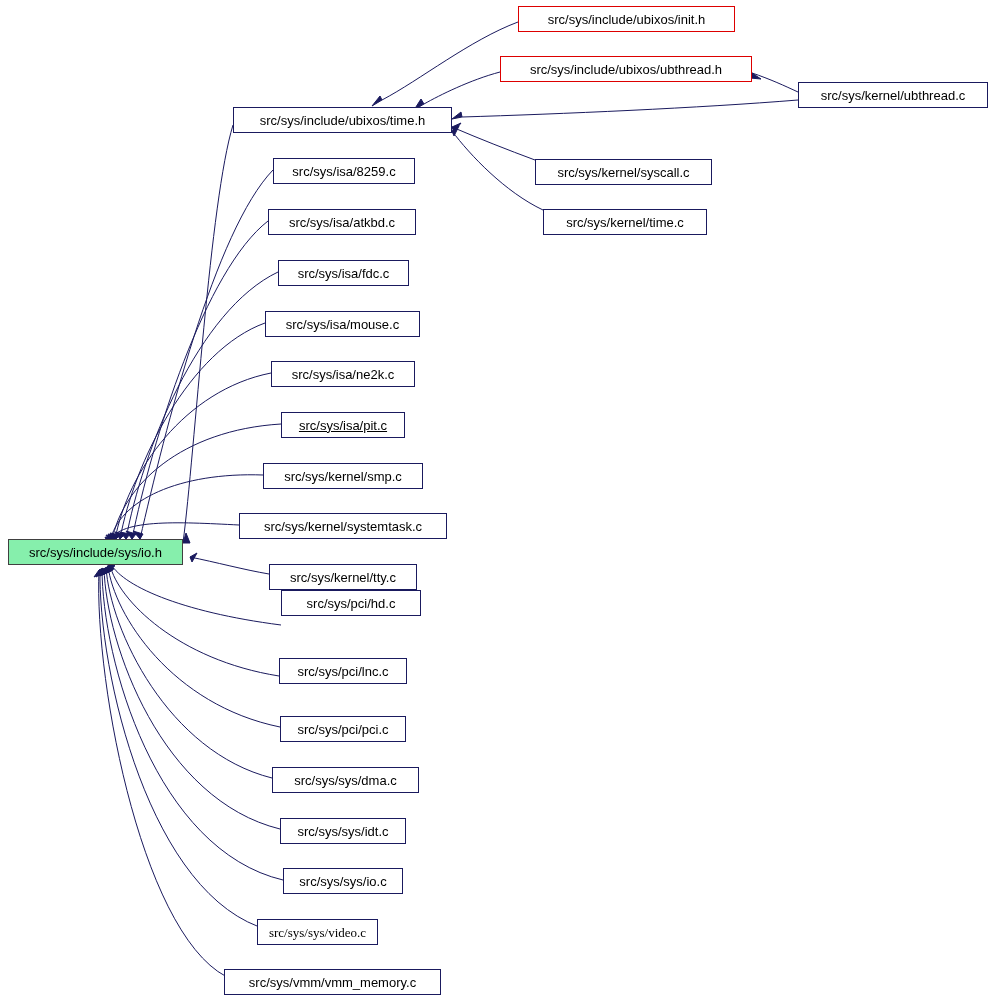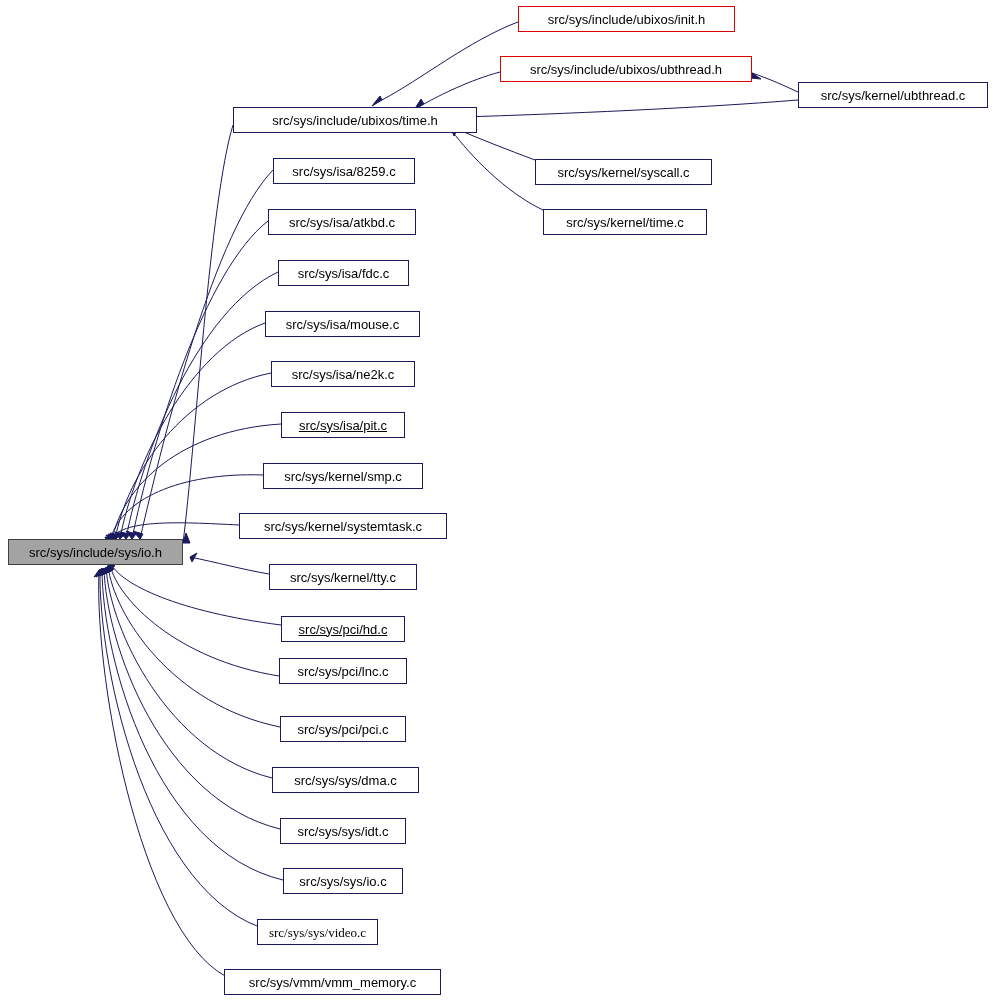--- a/index.html
+++ b/index.html
@@ -26,21 +26,21 @@
     display: flex;
     align-items: center;
     justify-content: center;
     white-space: nowrap;
     padding: 12px 6px;
   }
   .node.red {
     border-color: #dd0000;
   }
   .node.root {
-    background: #a3a3a3;
+    background: #86efac;
     border-color: #404040;
     align-items: center;
   }
   svg.edges {
     position: absolute;
     left: 0;
     top: 0;
     width: 995px;
     height: 1000px;
     pointer-events: none;
@@ -142,21 +142,21 @@
 
   <div class="node red" style="left:518px; top:6px; width:217px; height:25px;">
     <span>src/sys/include/ubixos/init.h</span>
   </div>
   <div class="node" style="left:798px; top:82px; width:190px; height:24px;">
     <span>src/sys/kernel/ubthread.c</span>
   </div>
   <div class="node red" style="left:500px; top:56px; width:252px; height:25px;">
     <span>src/sys/include/ubixos/ubthread.h</span>
   </div>
-  <div class="node" style="left:233px; top:107px; width:244px; height:24px;">
+  <div class="node" style="left:233px; top:107px; width:219px; height:24px;">
     <span>src/sys/include/ubixos/time.h</span>
   </div>
   <div class="node" style="left:535px; top:159px; width:177px; height:24px;">
     <span>src/sys/kernel/syscall.c</span>
   </div>
   <div class="node" style="left:543px; top:209px; width:164px; height:24px;">
     <span>src/sys/kernel/time.c</span>
   </div>
   <div class="node" style="left:273px; top:158px; width:142px; height:24px;">
     <span>src/sys/isa/8259.c</span>
@@ -178,21 +178,21 @@
   </div>
   <div class="node" style="left:263px; top:463px; width:160px; height:24px;">
     <span>src/sys/kernel/smp.c</span>
   </div>
   <div class="node" style="left:239px; top:513px; width:208px; height:24px;">
     <span>src/sys/kernel/systemtask.c</span>
   </div>
   <div class="node" style="left:269px; top:564px; width:148px; height:24px;">
     <span>src/sys/kernel/tty.c</span>
   </div>
-  <div class="node" style="left:281px; top:616px; width:124px; height:24px;text-decoration:underline;">
+  <div class="node" style="left:281px; top:590px; width:140px; height:24px;">
     <span>src/sys/pci/hd.c</span>
   </div>
   <div class="node" style="left:279px; top:658px; width:128px; height:24px;">
     <span>src/sys/pci/lnc.c</span>
   </div>
   <div class="node" style="left:280px; top:716px; width:126px; height:24px;">
     <span>src/sys/pci/pci.c</span>
   </div>
   <div class="node" style="left:272px; top:767px; width:147px; height:24px;">
     <span>src/sys/sys/dma.c</span>

